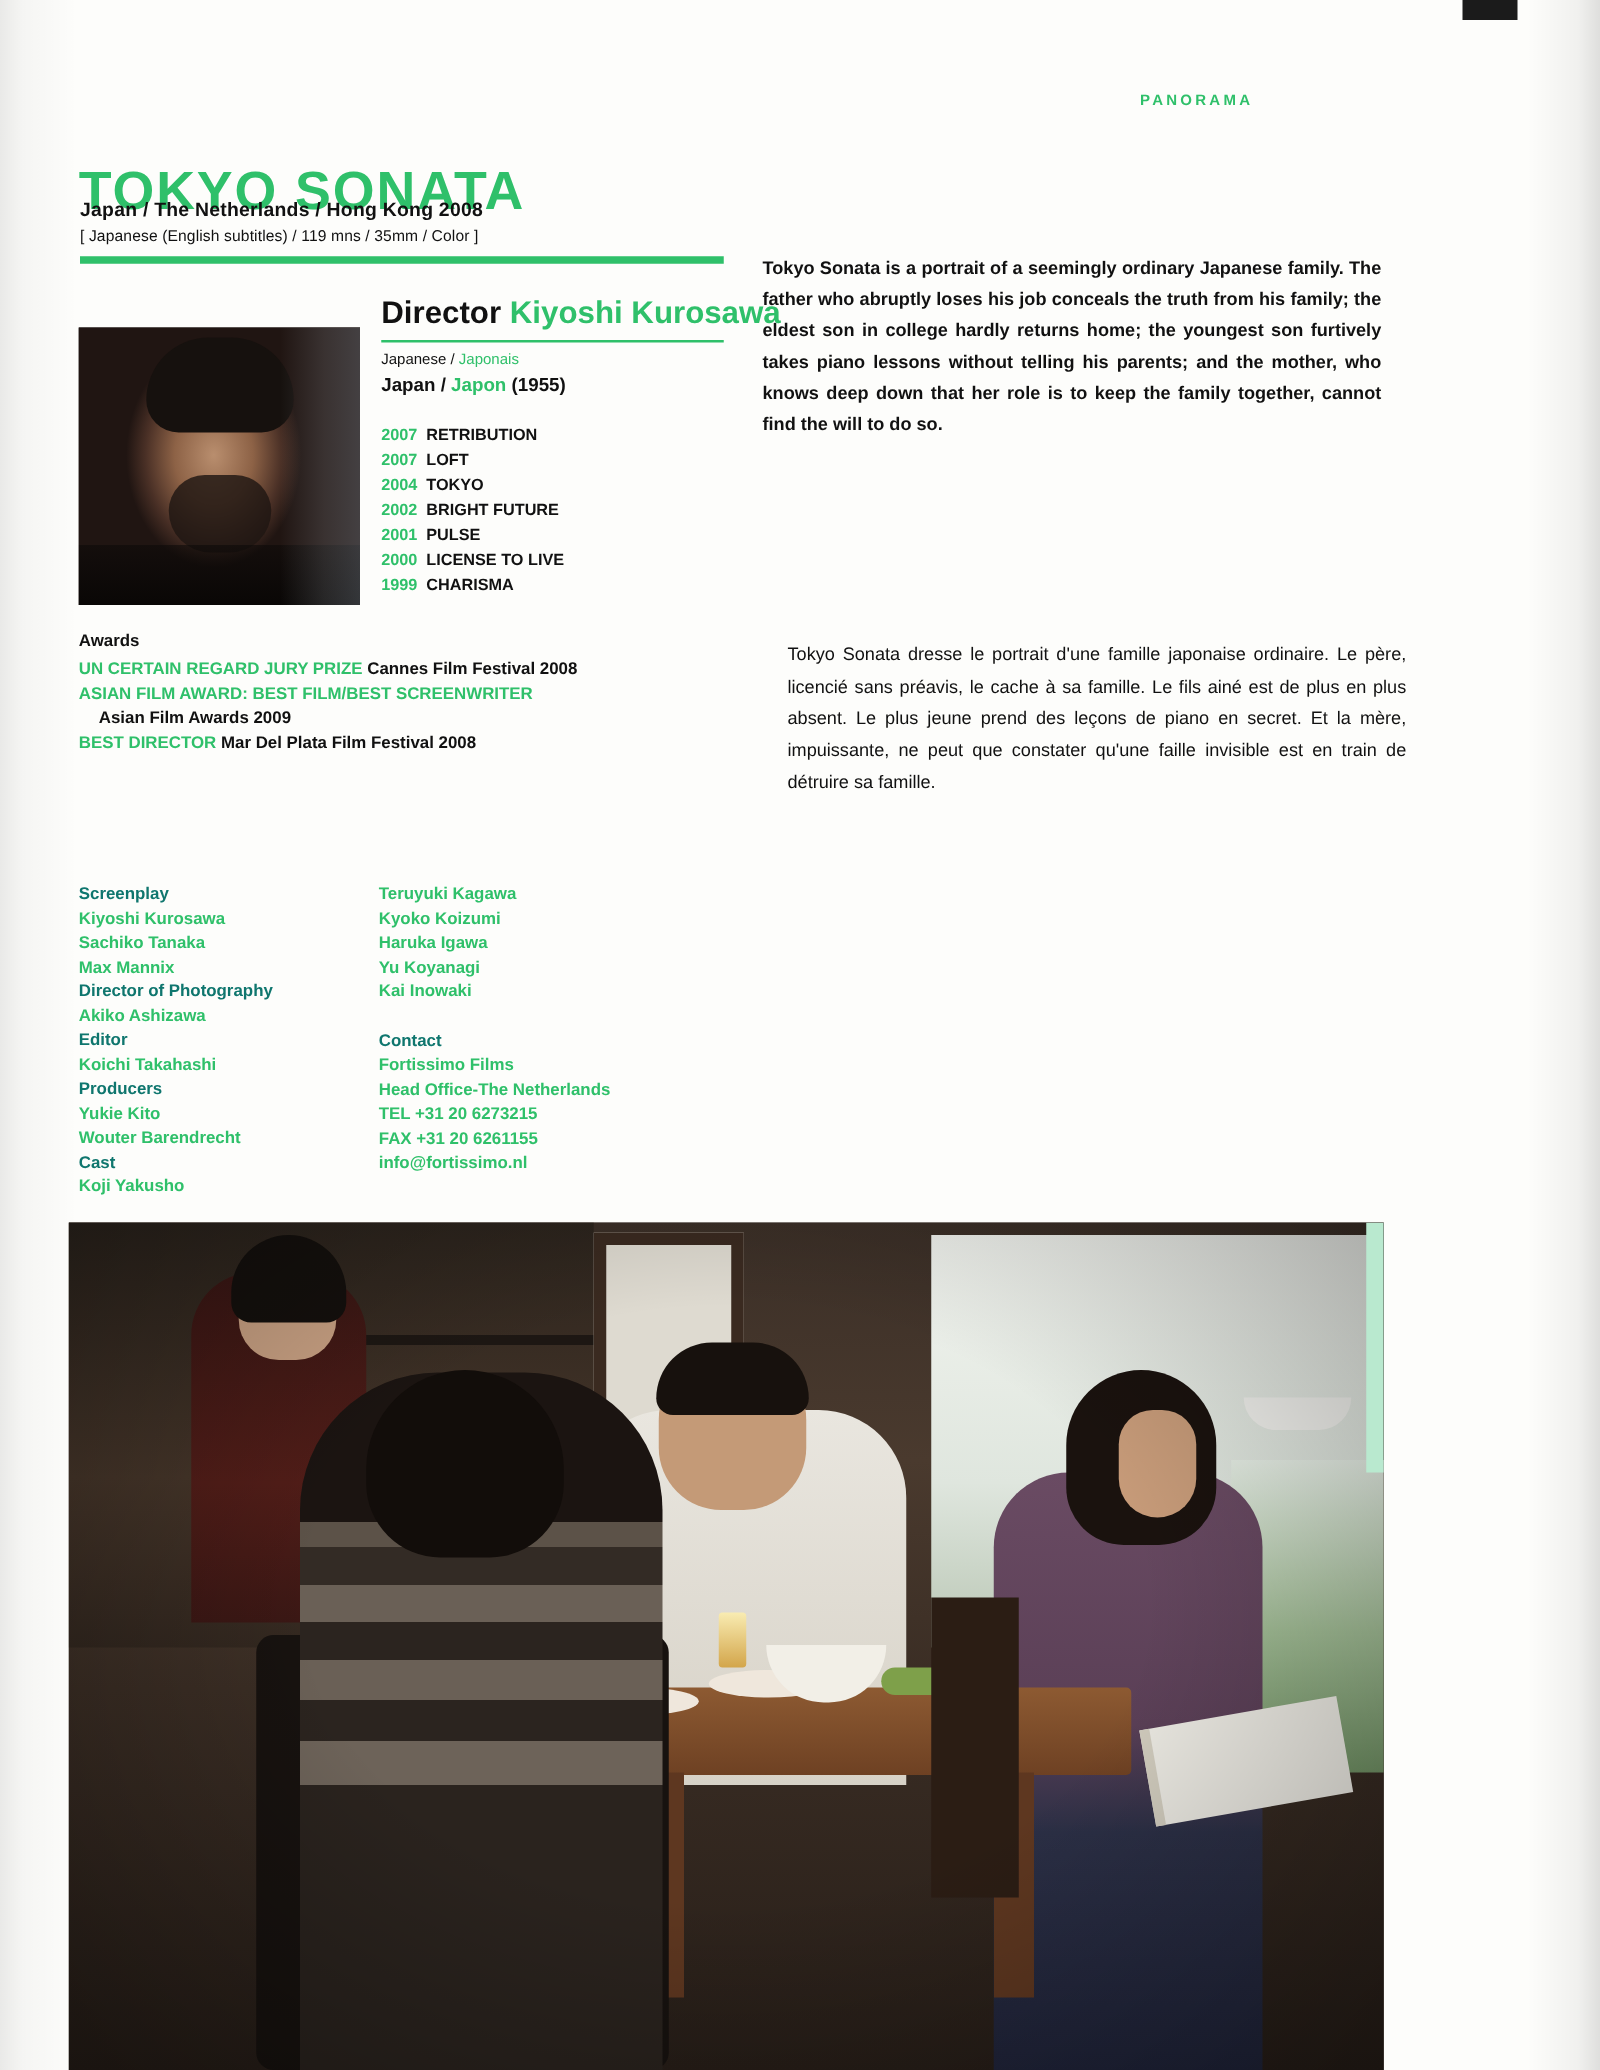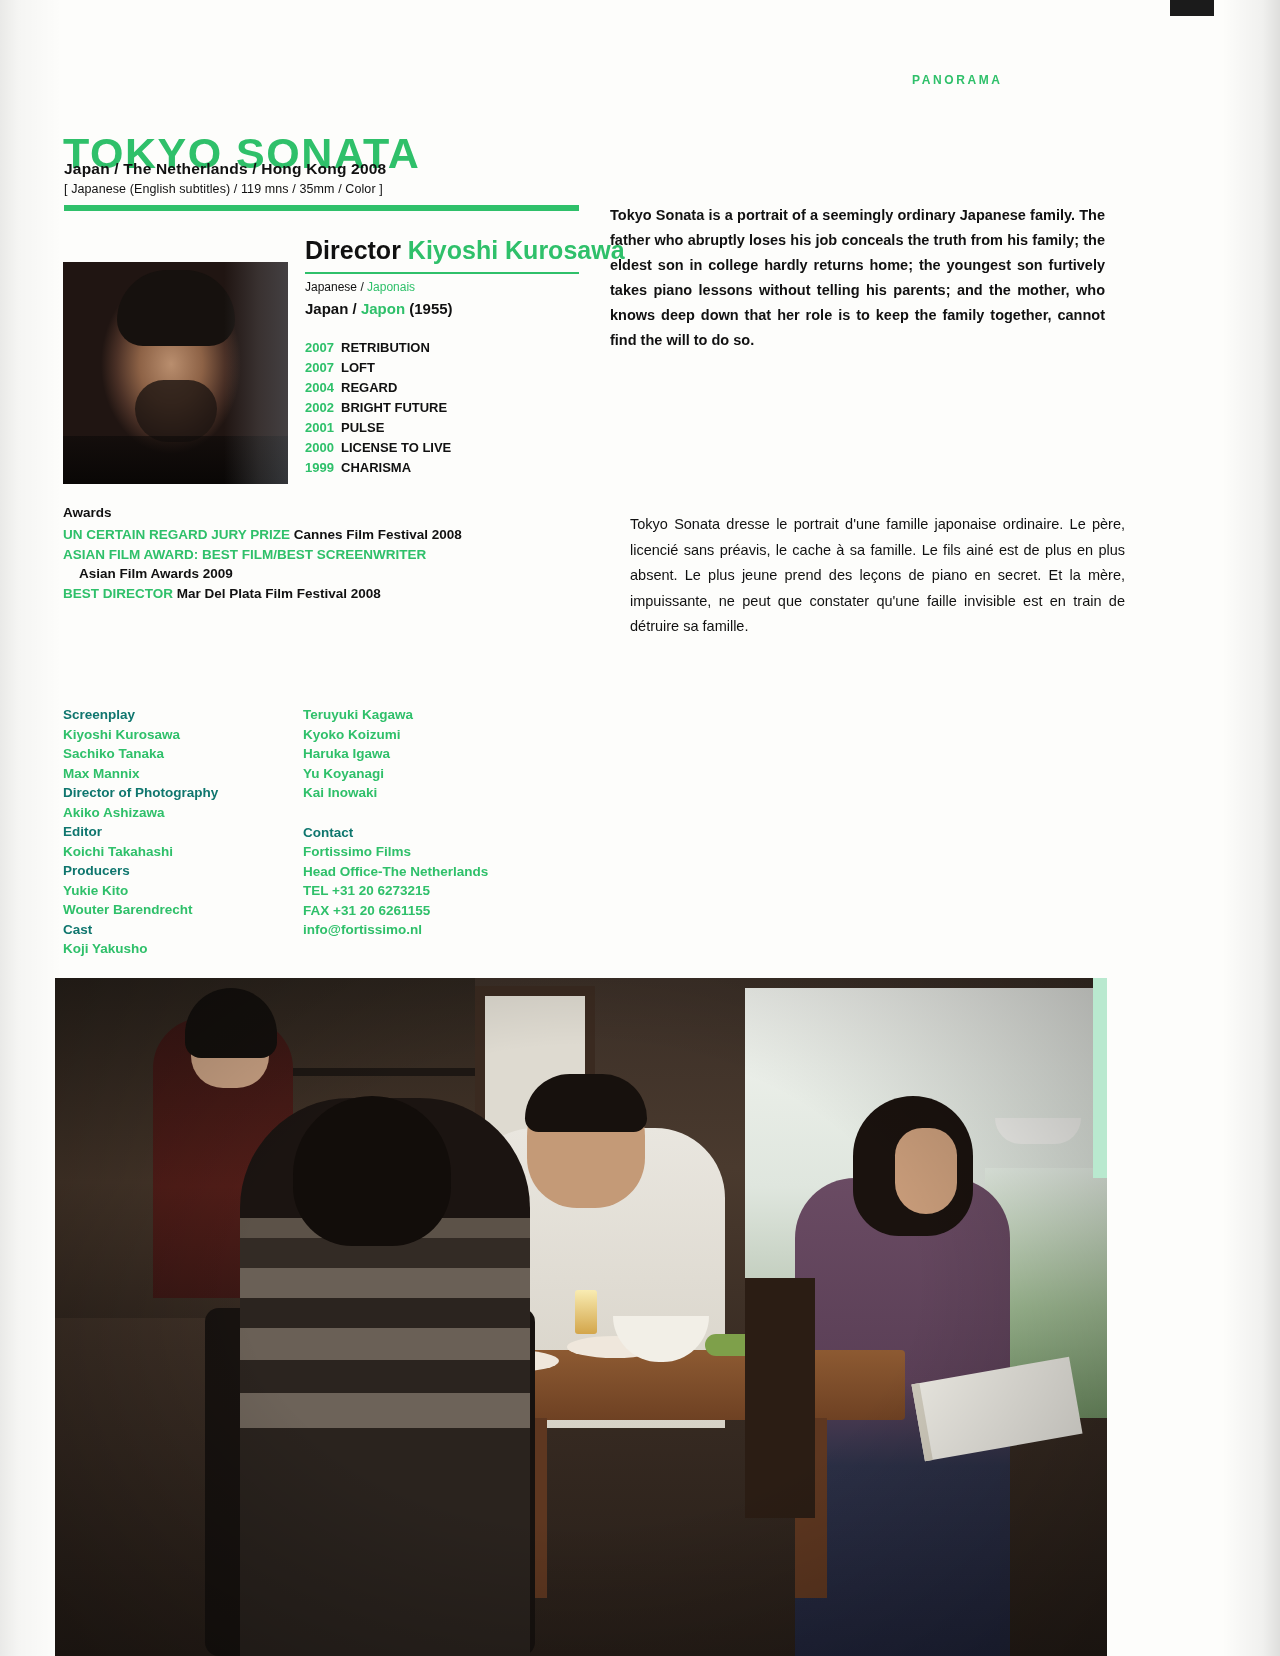--- a/index.html
+++ b/index.html
@@ -519,21 +519,21 @@
   <div class="nat2">
     <span>Japan</span>
     <span>/</span>
     <span class="fr">Japon</span>
     <span>(1955)</span>
   </div>
 
   <div class="filmography" id="filmography">
       <div class="film-row"><span class="yr">2007</span><span>RETRIBUTION</span></div>
       <div class="film-row"><span class="yr">2007</span><span>LOFT</span></div>
-      <div class="film-row"><span class="yr">2004</span><span>REGARD</span></div>
+      <div class="film-row"><span class="yr">2004</span><span>TOKYO</span></div>
       <div class="film-row"><span class="yr">2002</span><span>BRIGHT FUTURE</span></div>
       <div class="film-row"><span class="yr">2001</span><span>PULSE</span></div>
       <div class="film-row"><span class="yr">2000</span><span>LICENSE TO LIVE</span></div>
       <div class="film-row"><span class="yr">1999</span><span>CHARISMA</span></div>
     </div>
 
   <div class="awards-head">Awards</div>
   <div class="awards-list" id="awards-list">
       <div class="award-row"><span class="aname">UN CERTAIN REGARD JURY PRIZE</span><span> Cannes Film Festival 2008</span></div>
       <div class="award-row"><span class="aname">ASIAN FILM AWARD: BEST FILM/BEST SCREENWRITER</span></div>

